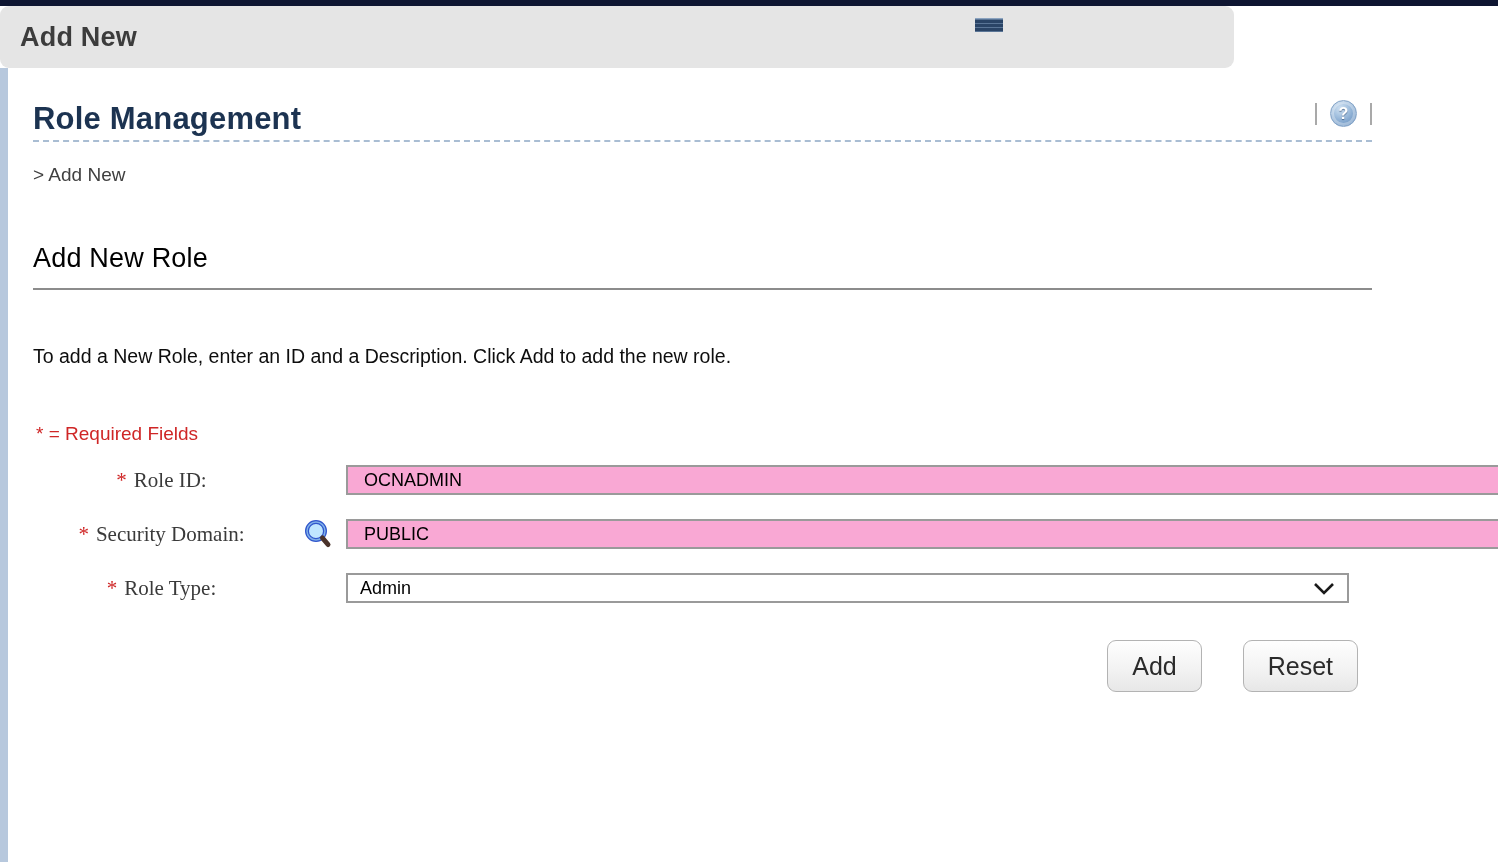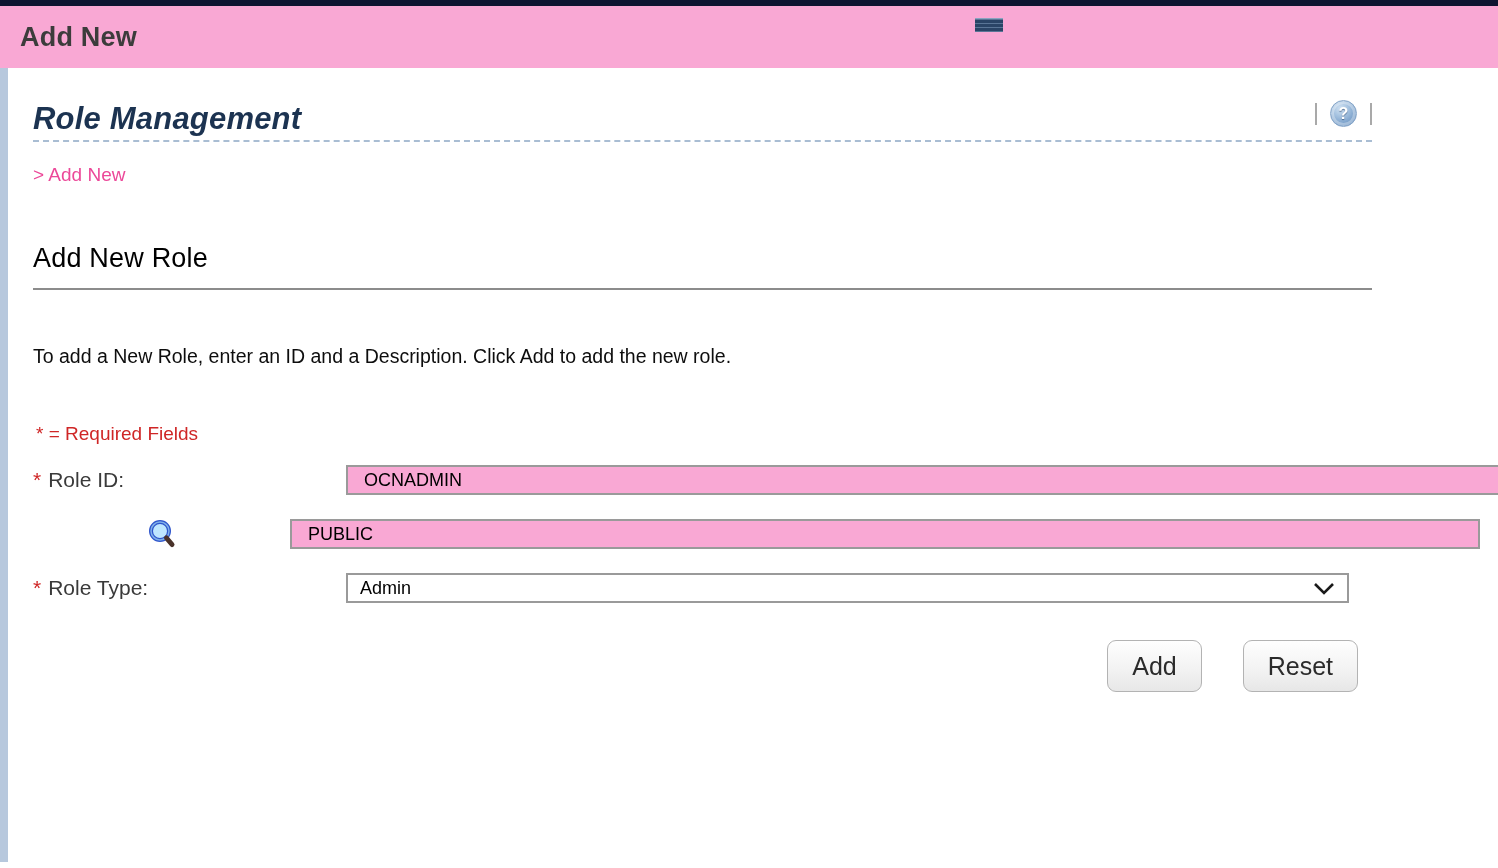--- a/index.html
+++ b/index.html
@@ -10,22 +10,23 @@
     font-family: "Liberation Sans", "DejaVu Sans", sans-serif;
   }
   
   .top-strip {
     position: absolute; top: 0; left: 0;
     width: 1498px; height: 6px;
     background: #0e1531;
   }
   .header-bar {
     position: absolute; top: 6px; left: 0;
-    width: 1498px; height: 62px;
-    background: #f9a8d4;
+    width: 1234px; height: 62px;
+    background: #e5e5e5;
+    border-radius: 9px;
   }
   .header-title {
     position: absolute; left: 20px; top: 16px;
     font-size: 27px; font-weight: bold; color: #3c3c3c;
     letter-spacing: 0.2px;
   }
   .grip {
     position: absolute; left: 975px; top: 12px;
     width: 28px; height: 14px;
     background: repeating-linear-gradient(
@@ -47,21 +48,21 @@
     width: 8px; height: 794px;
     background: #b7c8dd;
   }
   .content {
     position: absolute; top: 0; left: 33px;
     width: 1339px; height: 800px;
   }
   
   .title-row { position: relative; padding-top: 33px; height: 72px; }
   .page-title {
-    font-size: 31px; font-style: italic; font-weight: bold;
+    font-size: 31px; font-weight: bold;
     color: #1c3351; letter-spacing: 0.2px;
   }
   .help-area {
     position: absolute; right: 0; top: 32px;
     display: flex; align-items: center; gap: 13px;
   }
   .vbar { width: 2px; height: 22px; background: #a9a9a9; }
   .help-icon {
     width: 27px; height: 27px; border-radius: 50%;
     background: radial-gradient(circle at 38% 30%, #cfe1f2 0%, #9dbcdc 40%, #6f97c4 75%, #5c86b8 100%);
@@ -74,21 +75,21 @@
     color: #ffffff; font-weight: bold; font-size: 16px; line-height: 1;
     text-shadow: 0 1px 1px rgba(40,70,110,0.7);
   }
   .dashed-sep {
     border: none;
     border-top: 2px dashed #a9bdd3;
     height: 0; width: 1339px;
   }
   .breadcrumb {
     margin-top: 22px;
-    font-size: 19px; color: #ec4899;
+    font-size: 19px; color: #404040;
   }
   .section-heading {
     margin-top: 57px;
     font-size: 27px; color: #000000; font-weight: 400;
     letter-spacing: 0.2px;
   }
   .solid-sep {
     border: none; border-top: 2px solid #8c8c8c;
     height: 0; width: 1339px; margin-top: 14px;
   }
@@ -102,23 +103,24 @@
   }
   
   .form { margin-top: 20px; }
   .form-row {
     display: grid;
     grid-template-columns: 257px 56px 1003px;
     align-items: center;
     margin-bottom: 24px;
   }
   .label-cell {
-    text-align: left;
+    text-align: center;
     font-size: 21px; color: #3a3a3a;
     white-space: nowrap;
+    font-family: Liberation Serif, serif;
   }
   .req { color: #cf2626; margin-right: 7px; font-size: 21px; }
   .icon-cell { display: flex; justify-content: center; align-items: center; }
   .text-input {
     width: 1190px; height: 30px;
     border: 2px solid #9a9a9a;
     background: #f9a8d4;
     font-family: "Liberation Sans", sans-serif;
     font-size: 18px; color: #000000;
     padding: 0 16px;
@@ -210,20 +212,23 @@
           <span class="req">*</span><span>Role ID:</span>
         </div>
         <div class="icon-cell"></div>
         <div>
           <input class="text-input" type="text" value="OCNADMIN" style="">
         </div>
       </div>
 
 
       <div class="form-row">
+        <div class="label-cell">
+          <span class="req">*</span><span>Security Domain:</span>
+        </div>
         <div class="icon-cell">
           <button class="search-btn">
             <svg width="28" height="30" viewBox="0 0 28 30">
               <circle cx="12" cy="12" r="9" fill="#bfe6ff" stroke="#2f55cc" stroke-width="4"></circle>
               <circle cx="12" cy="12" r="9" fill="none" stroke="#7fb0e8" stroke-width="1.5"></circle>
               <line x1="18.5" y1="19" x2="24" y2="25.5" stroke="#4a322a" stroke-width="5" stroke-linecap="round"></line>
             </svg>
           </button>
         </div>
         <div>

